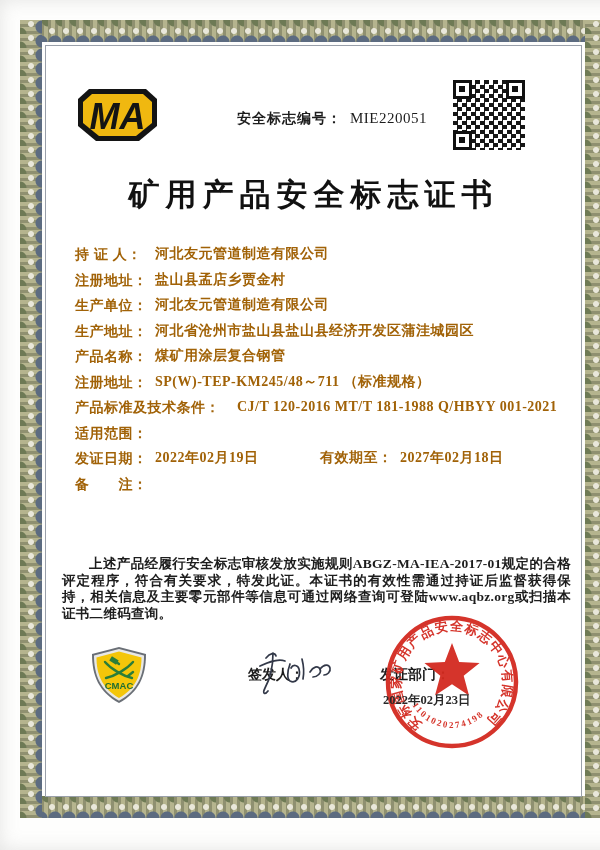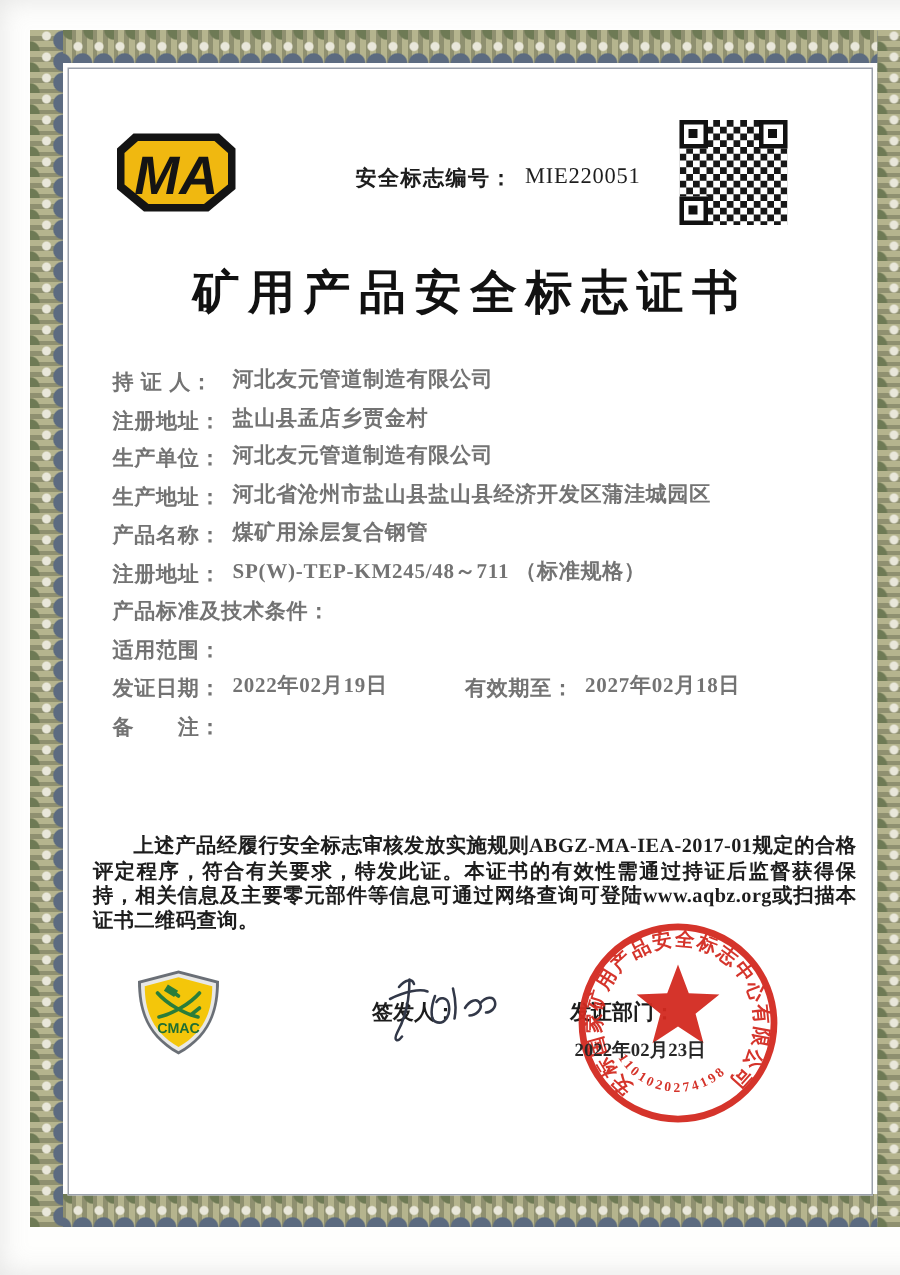--- a/index.html
+++ b/index.html
@@ -35,27 +35,27 @@
       background:repeating-conic-gradient(#171717 0 25%,#ffffff 0 50%);
       background-size:9px 9px;outline:4px solid #fff;}
   .qr .fp{position:absolute;width:19px;height:19px;border:3.5px solid #111;background:#fff;box-sizing:border-box;}
   .qr .fp::after{content:"";position:absolute;left:3px;top:3px;width:6px;height:6px;background:#111;}
   .qr .fp.tl{left:0;top:0}.qr .fp.tr{right:0;top:0}.qr .fp.bl{left:0;bottom:0}
   
   .title{position:absolute;left:0;right:0;top:174px;text-align:center;
          font-family:"Liberation Serif",serif;font-weight:900;font-size:31px;
          letter-spacing:6px;color:#111;}
   
-  .fields{position:absolute;left:75px;right:52px;top:246px;font-size:14px;color:#737373;}
+  .fields{position:absolute;left:75px;right:52px;top:246px;font-size:14px;color:#a16207;}
   .row{display:flex;line-height:16px;margin-bottom:9.5px;}
   .row .label{flex:none;width:80px;font-weight:bold;letter-spacing:.5px;}
   .row.wide .label{width:162px;}
   .row .val{font-family:"Liberation Serif",serif;font-weight:bold;letter-spacing:.5px;}
   .row .val.fix{flex:none;width:148px;}
-  .row .label.second{width:80px;margin-left:7px;}
+  .row .label.second{width:80px;margin-left:17px;font-family:Liberation Serif, serif;}
   
   .statement{position:absolute;left:62px;right:56px;top:556px;font-size:13.5px;line-height:16.5px;
              font-family:"Liberation Serif",serif;font-weight:bold;color:#1d1d1d;
              text-align:justify;text-indent:2em;letter-spacing:.3px;}
   
   .cmac{position:absolute;left:88px;top:646px;width:62px;height:58px;}
   .signer-label,.dept-label{position:absolute;font-size:14px;font-weight:bold;color:#1c1c1c;margin-left:48px;}
   .signer-label{left:200px;top:666px;}
   .dept-label{left:332px;top:666px;}
   .signature{position:absolute;left:250px;top:644px;width:88px;height:58px;}
@@ -111,20 +111,21 @@
     <div class="row">
       <span class="label">产品名称：</span>
       <span class="val">煤矿用涂层复合钢管</span>
     </div>
     <div class="row">
       <span class="label">注册地址：</span>
       <span class="val">SP(W)-TEP-KM245/48～711 （标准规格）</span>
     </div>
     <div class="row wide">
       <span class="label">产品标准及技术条件：</span>
+      <span class="val">CJ/T 120-2016 MT/T 181-1988 Q/HBYY 001-2021</span>
     </div>
     <div class="row">
       <span class="label">适用范围：</span>
     </div>
     <div class="row">
       <span class="label">发证日期：</span>
       <span class="val fix">2022年02月19日</span>
       <span class="label second">有效期至：</span>
       <span class="val">2027年02月18日</span>
     </div>

